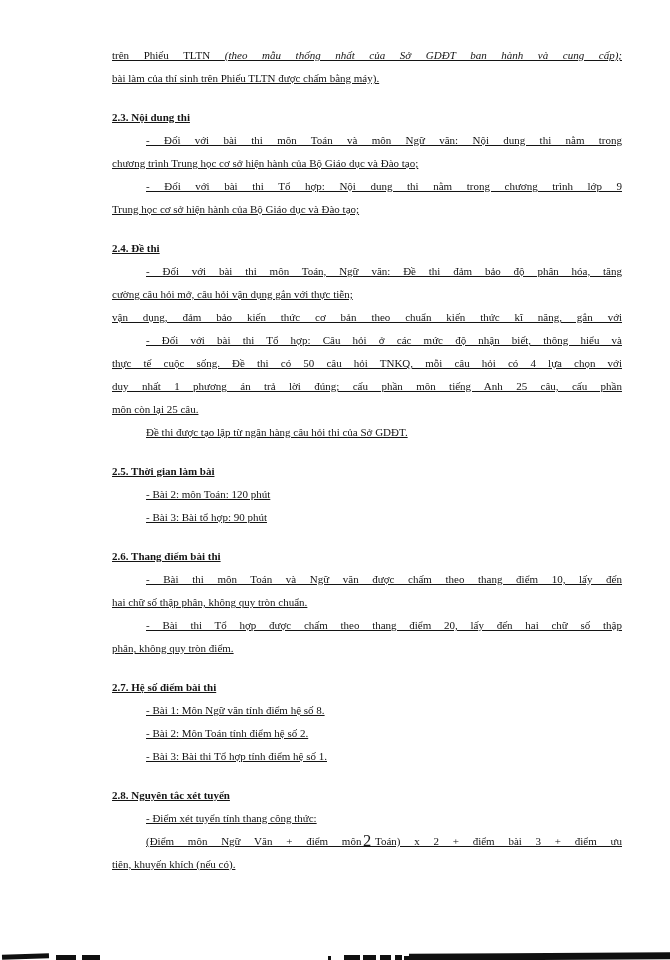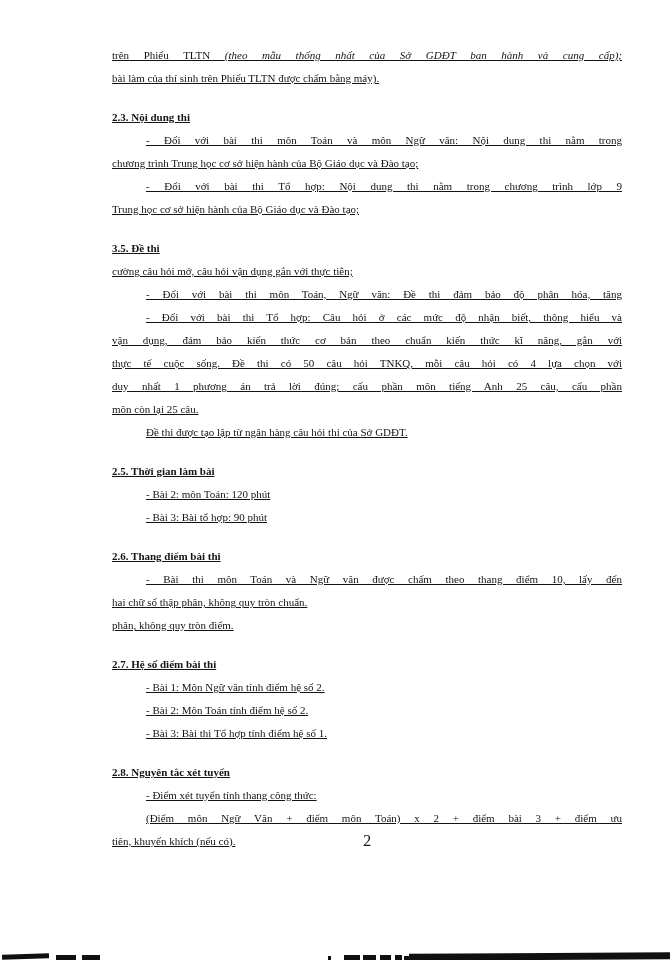--- a/index.html
+++ b/index.html
@@ -45,41 +45,42 @@
 
     <div class="ln"><span>trên Phiếu TLTN </span><span class="it">(theo mẫu thống nhất của Sở GDĐT ban hành và cung cấp);</span></div>
     <div class="ln end">bài làm của thí sinh trên Phiếu TLTN được chấm bằng máy).</div>
 
     <div class="hd">2.3. Nội dung thi</div>
     <div class="ln ind">- Đối với bài thi môn Toán và môn Ngữ văn: Nội dung thi nằm trong</div>
     <div class="ln end">chương trình Trung học cơ sở hiện hành của Bộ Giáo dục và Đào tạo;</div>
     <div class="ln ind">- Đối với bài thi Tổ hợp: Nội dung thi nằm trong chương trình lớp 9</div>
     <div class="ln end">Trung học cơ sở hiện hành của Bộ Giáo dục và Đào tạo;</div>
 
-    <div class="hd">3.5. Đề thi</div>
+    <div class="hd">2.4. Đề thi</div>
+    <div class="ln ind">- Đối với bài thi môn Toán, Ngữ văn: Đề thi đảm bảo độ phân hóa, tăng</div>
     <div class="ln end">cường câu hỏi mở, câu hỏi vận dụng gắn với thực tiễn;</div>
-    <div class="ln ind">- Đối với bài thi môn Toán, Ngữ văn: Đề thi đảm bảo độ phân hóa, tăng</div>
+    <div class="ln">vận dụng, đảm bảo kiến thức cơ bản theo chuẩn kiến thức kĩ năng, gắn với</div>
     <div class="ln ind">- Đối với bài thi Tổ hợp: Câu hỏi ở các mức độ nhận biết, thông hiểu và</div>
-    <div class="ln">vận dụng, đảm bảo kiến thức cơ bản theo chuẩn kiến thức kĩ năng, gắn với</div>
     <div class="ln">thực tế cuộc sống. Đề thi có 50 câu hỏi TNKQ, mỗi câu hỏi có 4 lựa chọn với</div>
     <div class="ln">duy nhất 1 phương án trả lời đúng; cấu phần môn tiếng Anh 25 câu, cấu phần</div>
     <div class="ln end">môn còn lại 25 câu.</div>
     <div class="ln end ind">Đề thi được tạo lập từ ngân hàng câu hỏi thi của Sở GDĐT.</div>
 
     <div class="hd">2.5. Thời gian làm bài</div>
     <div class="ln end ind">- Bài 2: môn Toán: 120 phút</div>
     <div class="ln end ind">- Bài 3: Bài tổ hợp: 90 phút</div>
 
     <div class="hd">2.6. Thang điểm bài thi</div>
     <div class="ln ind">- Bài thi môn Toán và Ngữ văn được chấm theo thang điểm 10, lấy đến</div>
     <div class="ln end">hai chữ số thập phân, không quy tròn chuẩn.</div>
+    <div class="ln ind">- Bài thi Tổ hợp được chấm theo thang điểm 20, lấy đến hai chữ số thập</div>
     <div class="ln end">phân, không quy tròn điểm.</div>
 
     <div class="hd">2.7. Hệ số điểm bài thi</div>
-    <div class="ln end ind">- Bài 1: Môn Ngữ văn tính điểm hệ số 2.</div>
+    <div class="ln end ind">- Bài 1: Môn Ngữ văn tính điểm hệ số 8.</div>
     <div class="ln end ind">- Bài 2: Môn Toán tính điểm hệ số 2.</div>
     <div class="ln end ind">- Bài 3: Bài thi Tổ hợp tính điểm hệ số 1.</div>
 
     <div class="hd">2.8. Nguyên tắc xét tuyển</div>
     <div class="ln end ind">- Điểm xét tuyển tính thang công thức:</div>
     <div class="ln ind">(Điểm môn Ngữ Văn + điểm môn Toán) x 2 + điểm bài 3 + điểm ưu</div>
     <div class="ln end">tiên, khuyến khích (nếu có).</div>
 
   </div>
 

